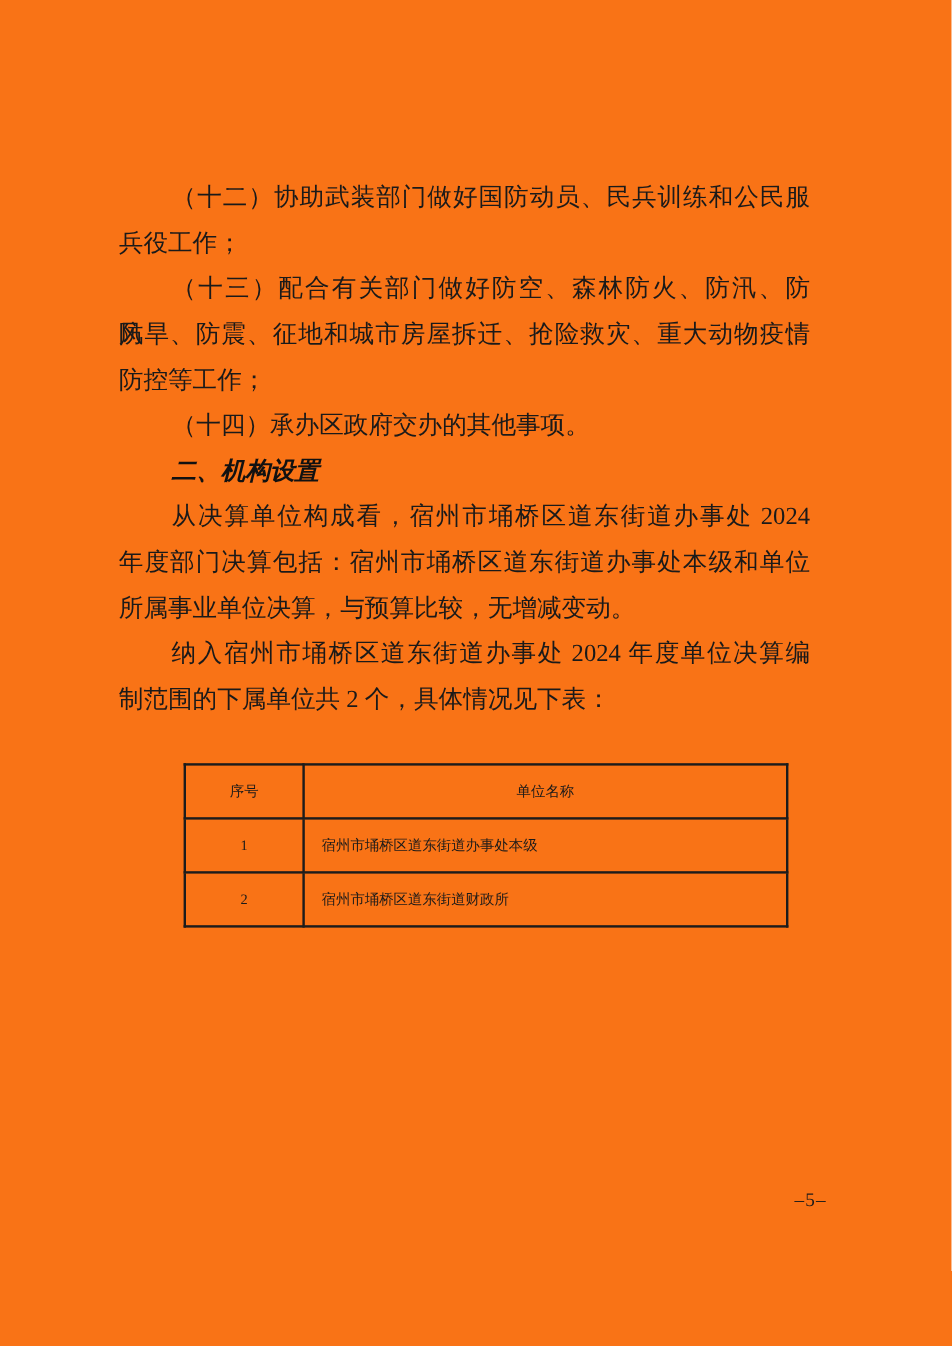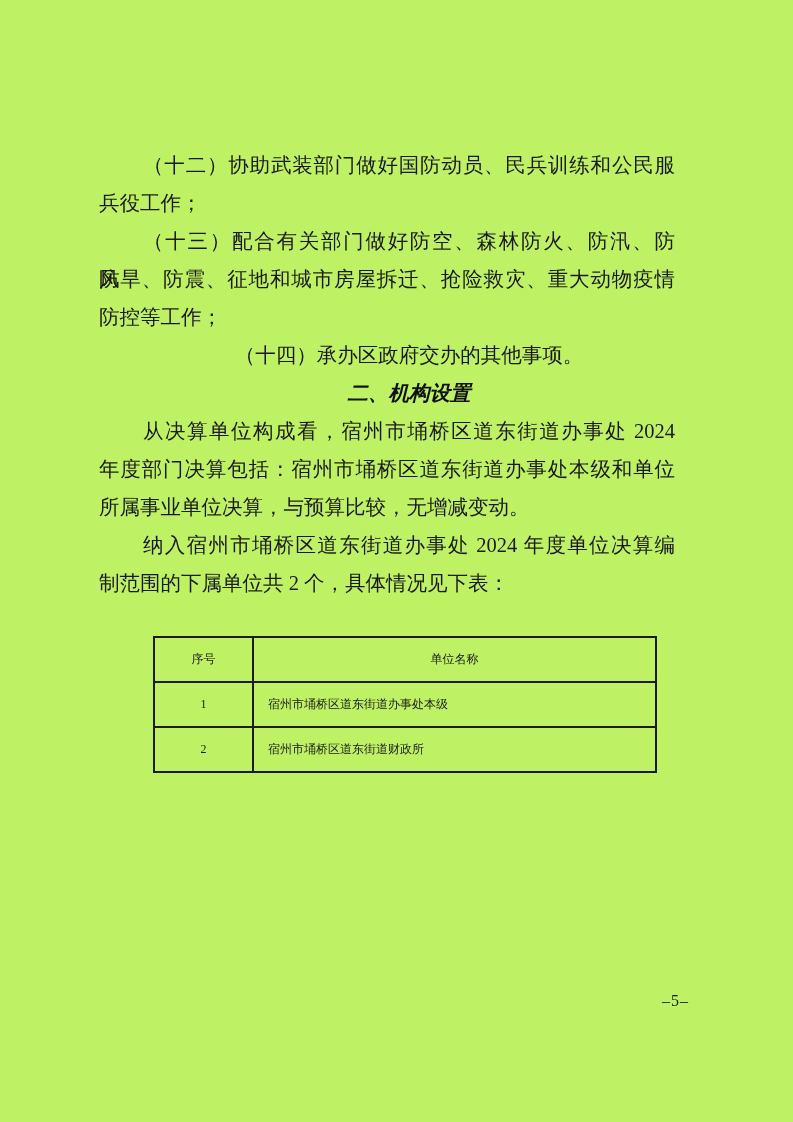--- a/index.html
+++ b/index.html
@@ -4,42 +4,41 @@
 <style>
   html, body {
     margin: 0;
     padding: 0;
     background: #ffffff;
   }
   .page {
     position: relative;
     width: 793px;
     height: 1122px;
-    background: #bef264;
+    background: #f97316;
     color: #1a1a1a;
     font-family: "Liberation Serif", "DejaVu Serif", serif;
     overflow: hidden;
   }
   .content {
     position: absolute;
     left: 99px;
     top: 146px;
     width: 576px;
   }
   .line {
     margin: 0;
     padding: 0;
     font-size: 20.5px;
     line-height: 38px;
     height: 38px;
     font-weight: normal;
   }
   .line.indent {
     text-indent: 44px;
-    text-align: center;
   }
   .line.fill {
     text-align: justify;
     text-align-last: justify;
   }
   .line.heading {
     font-family: "Liberation Sans", "DejaVu Sans", sans-serif;
     font-weight: bold;
     color: #111111;
     font-style: italic;

